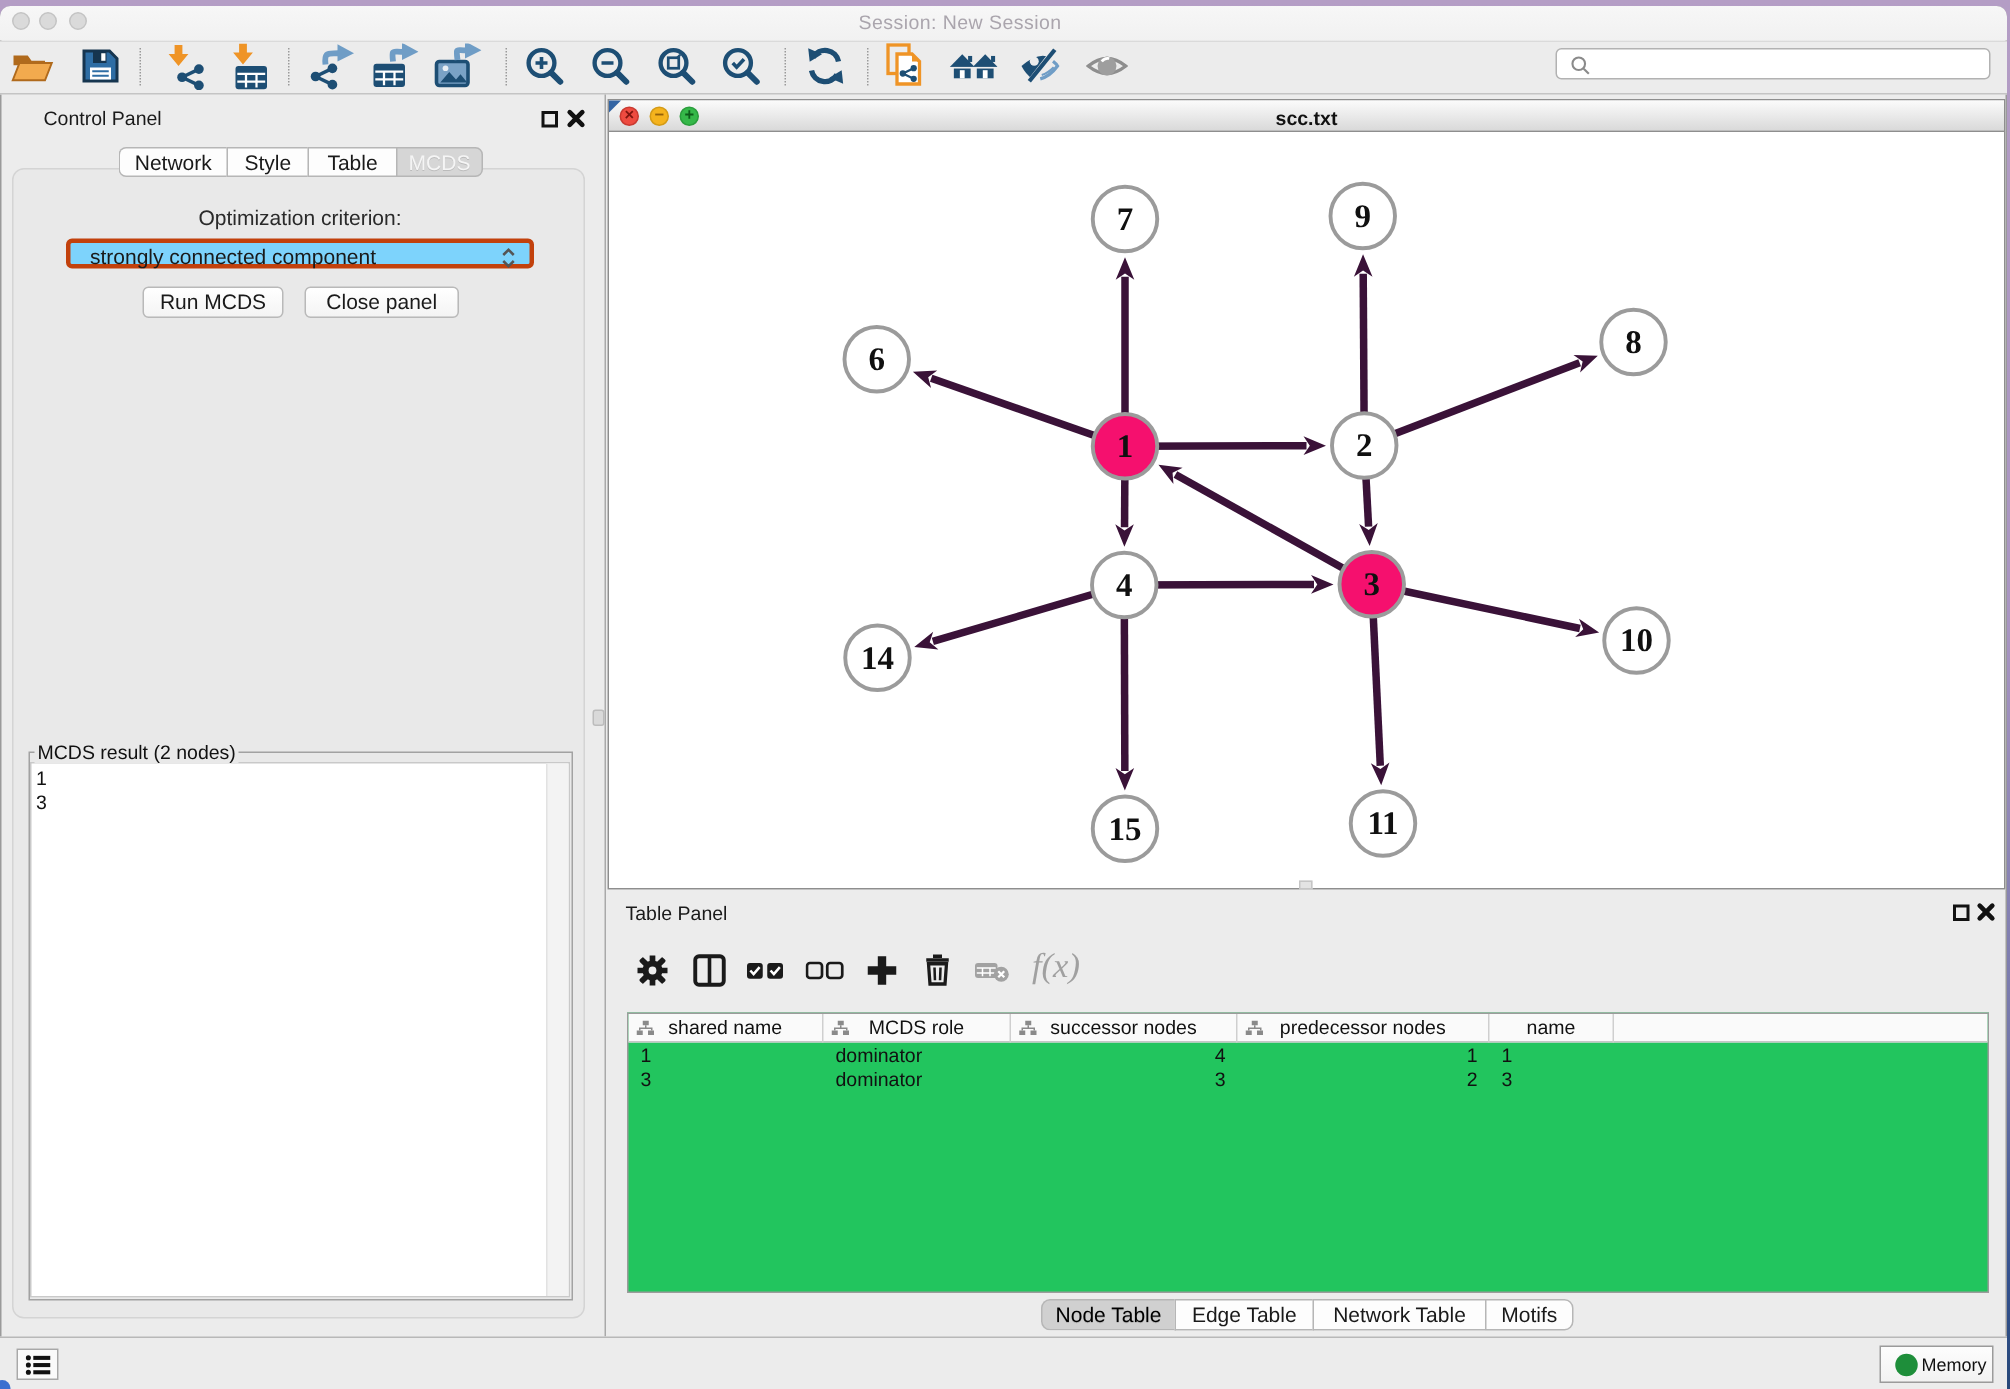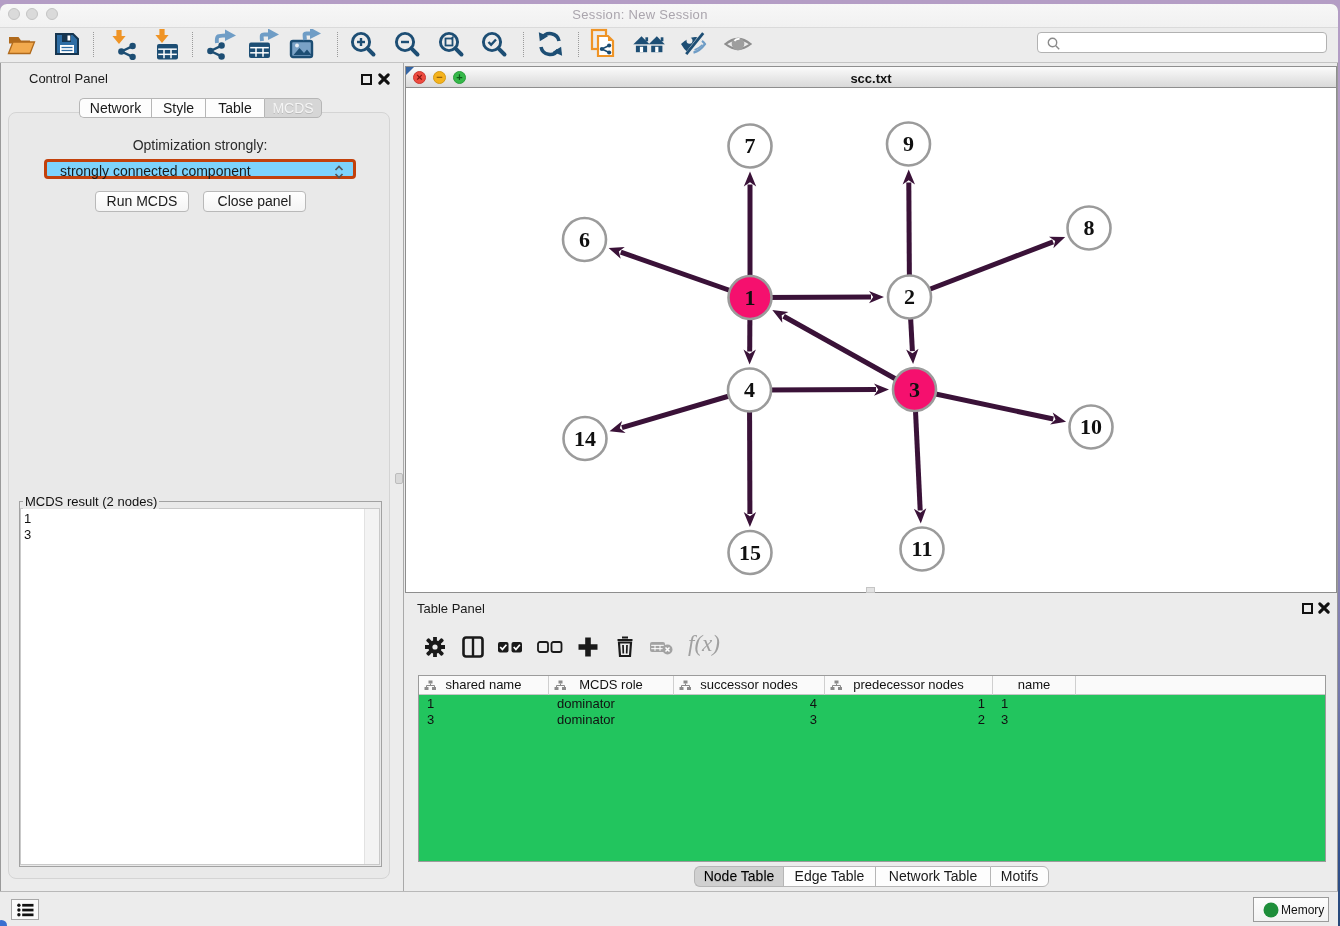--- a/index.html
+++ b/index.html
@@ -223,21 +223,21 @@
 <svg class="abs" width="14" height="14" style="left:377px;top:72px" viewBox="0 0 14 14">
     <path d="M2.8 2.8 L11.2 11.2 M11.2 2.8 L2.8 11.2" stroke="#111" stroke-width="3.1" stroke-linecap="round"></path>
   </svg>
 <div id="cp-body"></div>
 <div id="cp-tabs">
   <div class="tab first" style="width:72px">Network</div>
   <div class="tab" style="width:54px">Style</div>
   <div class="tab" style="width:59px">Table</div>
   <div class="tab last sel" style="width:58px">MCDS</div>
 </div>
-<div id="opt-label">Optimization strongly:</div>
+<div id="opt-label">Optimization criterion:</div>
 <div id="opt-select">strongly connected component
   <svg width="10" height="14" style="position:absolute;right:9px;top:3px" viewBox="0 0 10 14">
       <path d="M1.5 5 L5 1.5 L8.5 5" fill="none" stroke="#555" stroke-width="1.7"></path>
       <path d="M1.5 9 L5 12.5 L8.5 9" fill="none" stroke="#555" stroke-width="1.7"></path>
     </svg>
 </div>
 <div class="btn" style="left:95px; top:191px; width:94px;">Run MCDS</div>
 <div class="btn" style="left:203px; top:191px; width:103px;">Close panel</div>
 <div id="mcds-box"></div>
 <div id="mcds-legend">MCDS result (2 nodes)</div>

